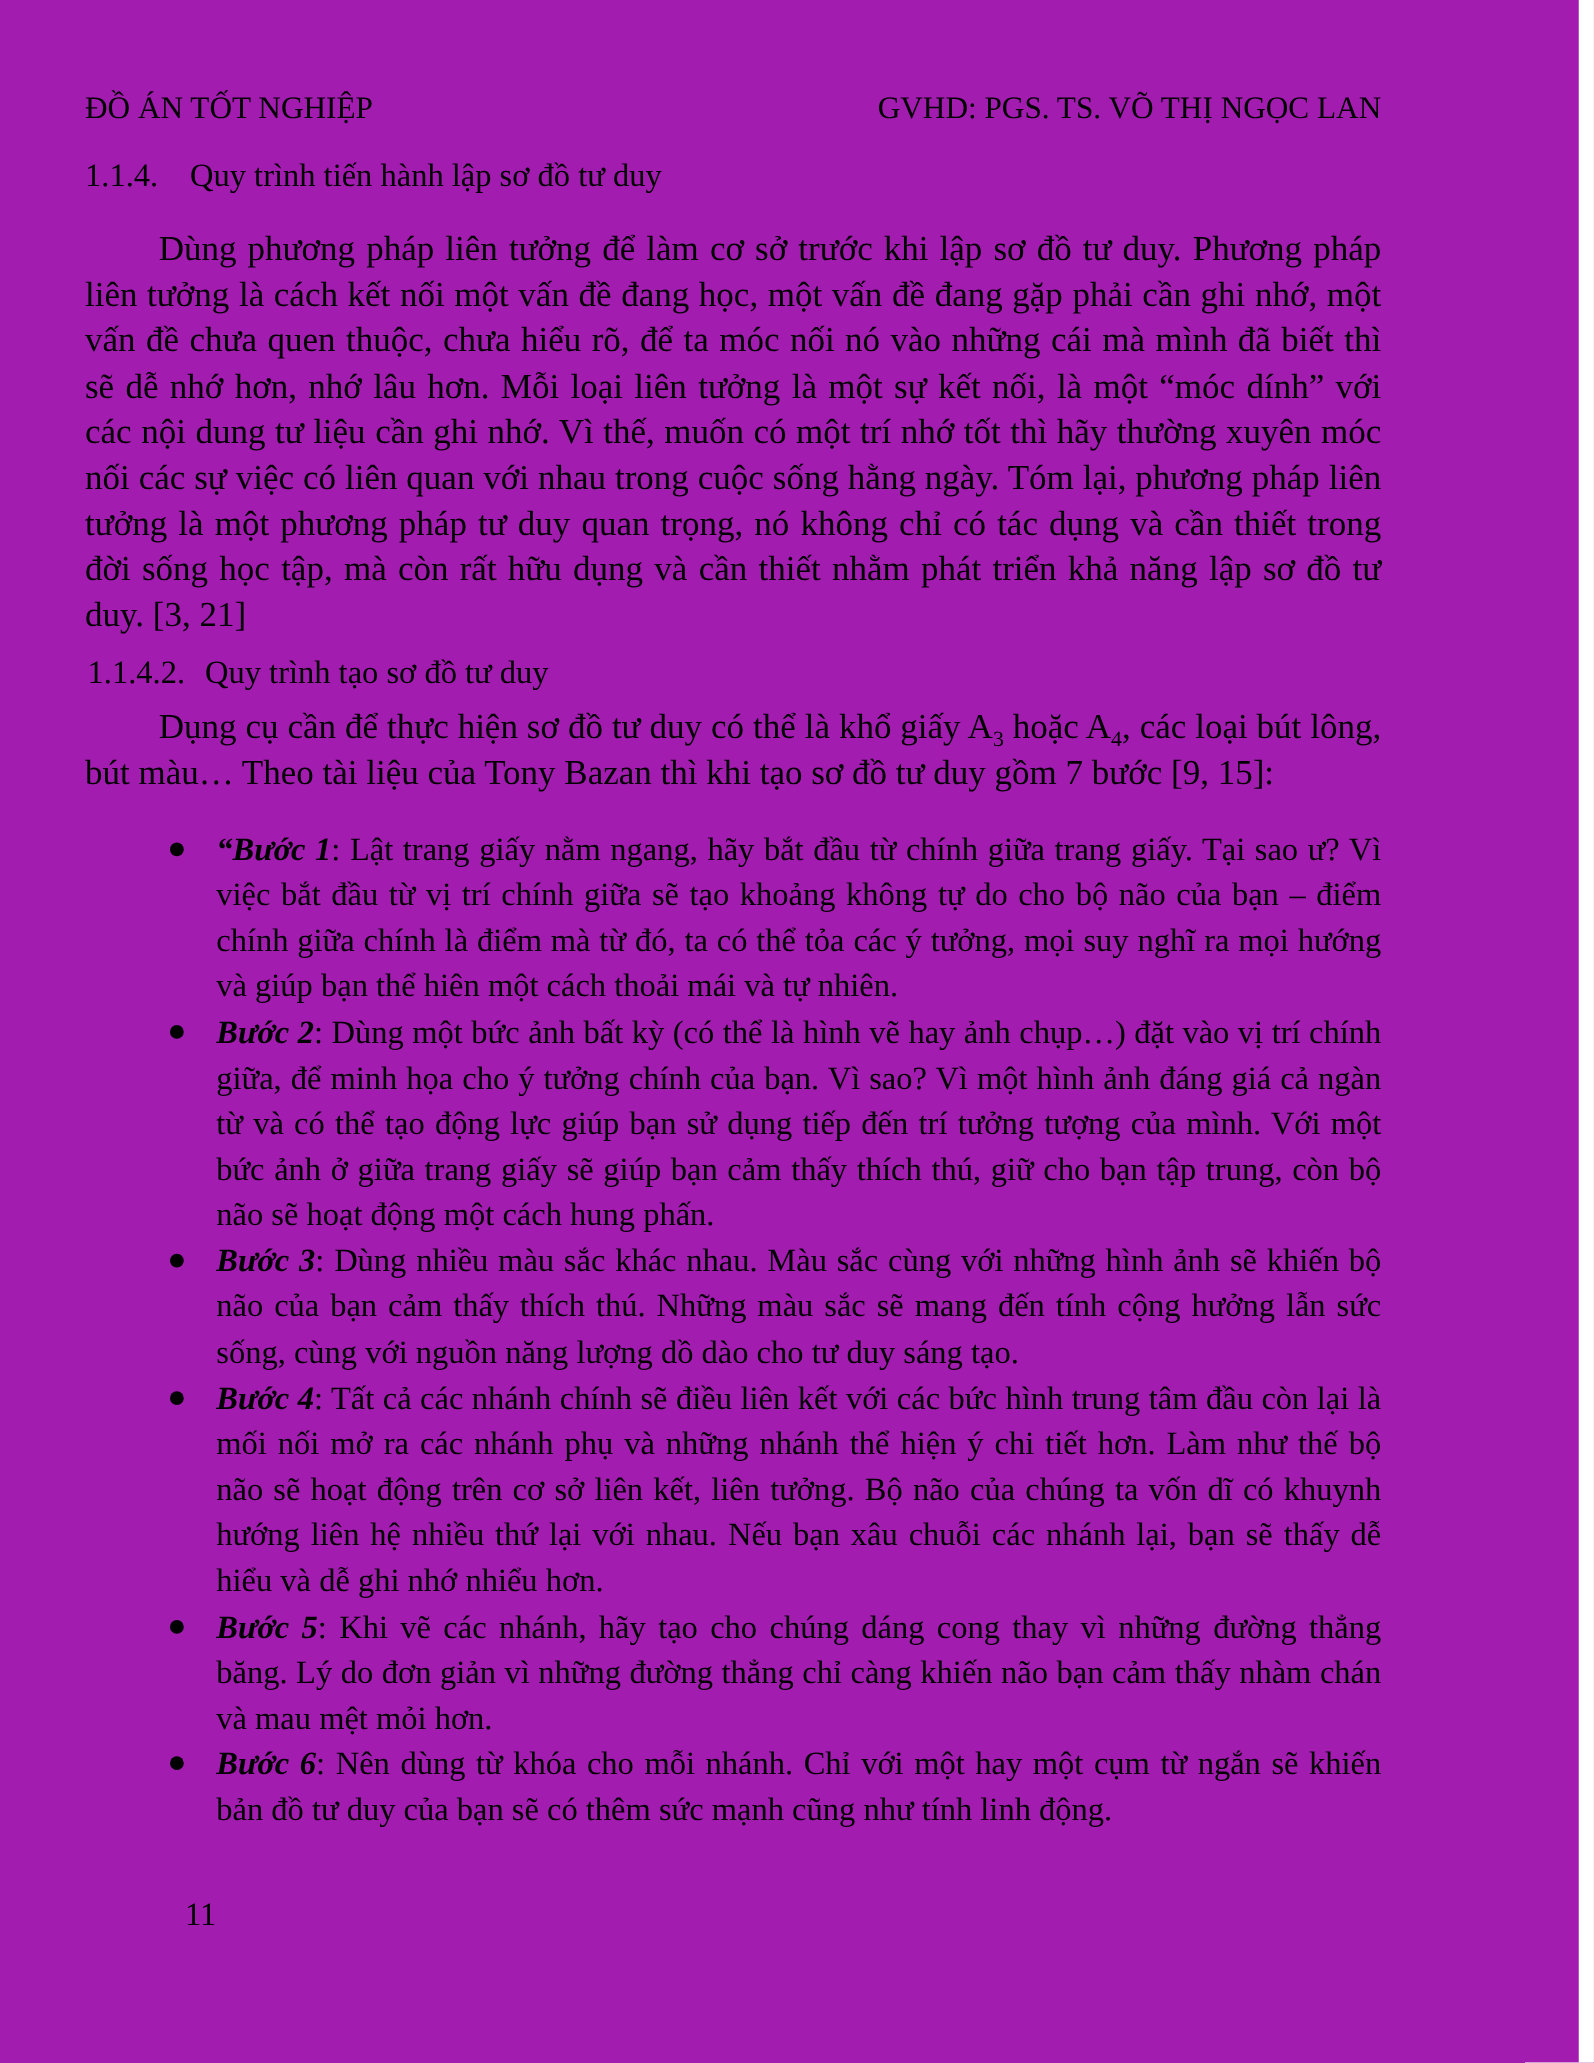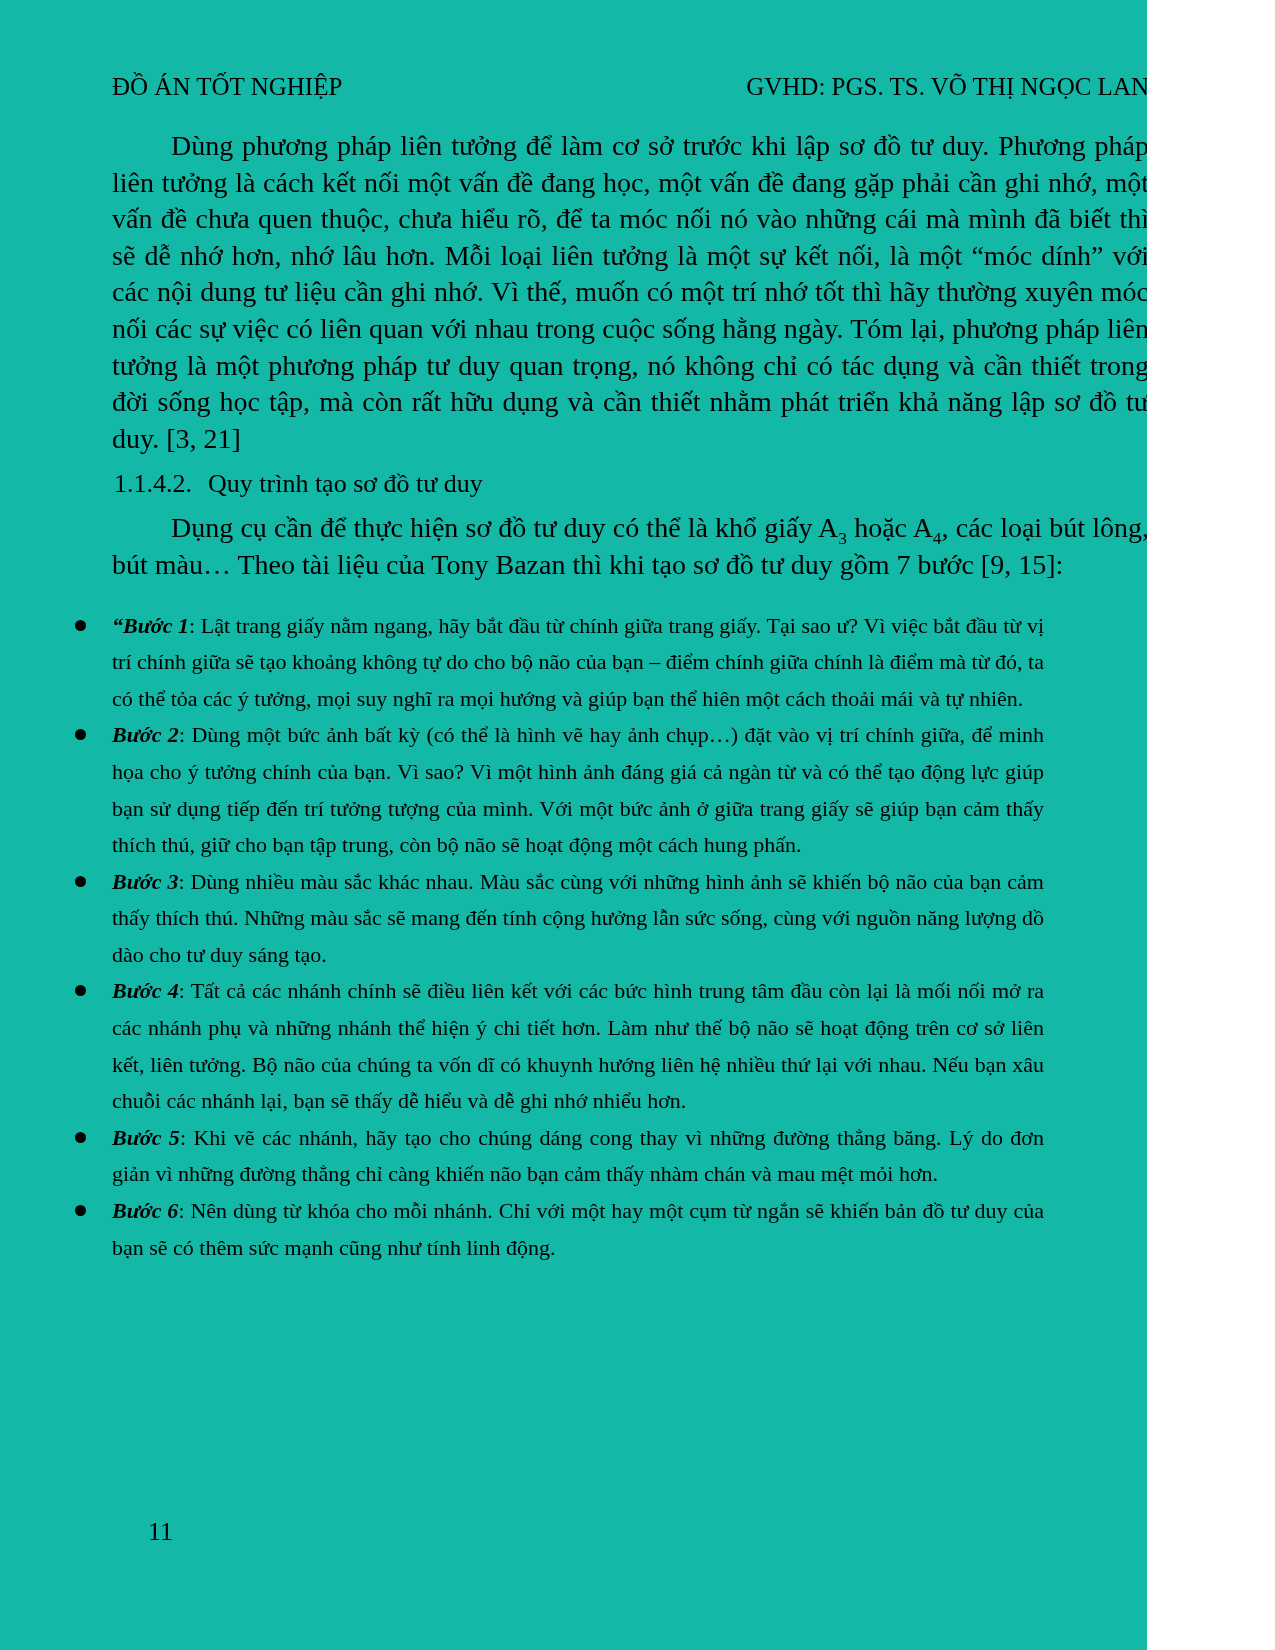--- a/index.html
+++ b/index.html
@@ -4,23 +4,23 @@
 <style>
   * { margin: 0; padding: 0; box-sizing: border-box; }
   html, body { background: #ffffff; }
   body {
     width: 1275px; height: 1650px;
     color: #000;
     font-family: "Liberation Serif", "DejaVu Serif", serif;
   }
   .page {
     position: relative;
-    width: 1147px; height: 1650px;
-    padding: 68px 90px 0 112px;
-    background: #14b8a6;
+    width: 1263px; height: 1650px;
+    padding: 68px 90px 0 68px;
+    background: #a21caf;
     overflow: hidden;
   }
   .header {
     display: flex; justify-content: space-between; align-items: baseline;
     font-size: 25px; line-height: 37px;
     width: 1037px;
   }
   .heading {
     font-size: 26px; line-height: 37px;
     white-space: nowrap;
@@ -40,22 +40,23 @@
   .p1 { margin-top: 23px; }
   .p2 { margin-top: 8px; }
   sub { font-size: 0.62em; line-height: 0; }
   ul.steps {
     list-style: none;
     margin-top: 24px;
     width: 1037px;
   }
   ul.steps li {
     position: relative;
+    margin-left: 105px;
     width: 932px;
-    font-size: 22px; line-height: 36.6px;
+    font-size: 26px; line-height: 36.6px;
     text-align: justify;
   }
   ul.steps li::before {
     content: "";
     position: absolute;
     left: -37px; top: 12px;
     width: 11px; height: 11px;
     border-radius: 50%;
     background: #000;
   }
@@ -70,20 +71,23 @@
 </head>
 <body>
 
 <div class="page">
 
   <div class="header">
     <span>ĐỒ ÁN TỐT NGHIỆP</span>
     <span>GVHD: PGS. TS. VÕ THỊ NGỌC LAN</span>
   </div>
 
+  <div class="heading h1">
+    <span class="num">1.1.4.</span><span>Quy trình tiến hành lập sơ đồ tư duy</span>
+  </div>
 
 
   <p class="para p1">Dùng phương pháp liên tưởng để làm cơ sở trước khi lập sơ đồ tư duy. Phương pháp liên tưởng là cách kết nối một vấn đề đang học, một vấn đề đang gặp phải cần ghi nhớ, một vấn đề chưa quen thuộc, chưa hiểu rõ, để ta móc nối nó vào những cái mà mình đã biết thì sẽ dễ nhớ hơn, nhớ lâu hơn. Mỗi loại liên tưởng là một sự kết nối, là một “móc dính” với các nội dung tư liệu cần ghi nhớ. Vì thế, muốn có một trí nhớ tốt thì hãy thường xuyên móc nối các sự việc có liên quan với nhau trong cuộc sống hằng ngày. Tóm lại, phương pháp liên tưởng là một phương pháp tư duy quan trọng, nó không chỉ có tác dụng và cần thiết trong đời sống học tập, mà còn rất hữu dụng và cần thiết nhằm phát triển khả năng lập sơ đồ tư duy. [3, 21]</p>
 
   <div class="heading h3">
     <span class="num">1.1.4.2.</span><span>Quy trình tạo sơ đồ tư duy</span>
   </div>
 
   <p class="para p2"><span>Dụng cụ cần để thực hiện sơ đồ tư duy có thể là khổ giấy A</span><sub>3</sub><span> hoặc A</span><sub>4</sub><span>, các loại bút lông, bút màu… Theo tài liệu của Tony Bazan thì khi tạo sơ đồ tư duy gồm 7 bước [9, 15]:</span></p>
 

